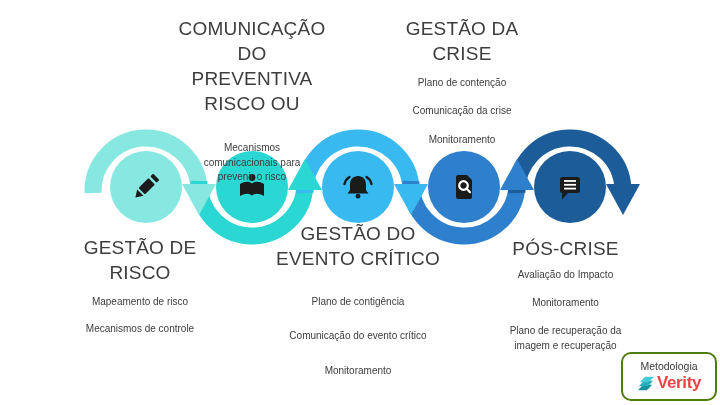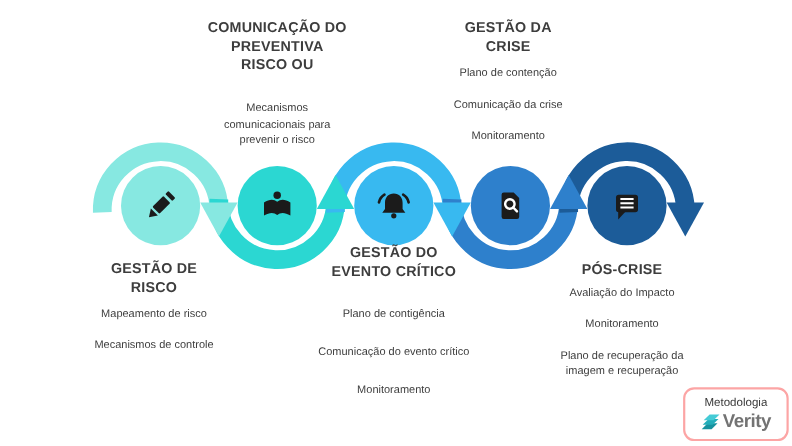--- a/index.html
+++ b/index.html
@@ -8,21 +8,21 @@
     background: #ffffff;
     font-family: "Liberation Sans", sans-serif;
     color: #3d3d3d;
     overflow: hidden;
   }
   .canvas { position: relative; width: 720px; height: 405px; }
 
   .flow-svg { position: absolute; left: 0; top: 118px; }
 
   .stage-label { position: absolute; text-align: center; }
-  .stage-title { font-weight: bold; font-size: 13px; line-height: 1.32; letter-spacing: 0.2px; }
+  .stage-title { font-weight: normal; font-size: 19px; line-height: 1.32; letter-spacing: 0.2px; }
   .stage-title span { display: block; }
   .stage-items { margin-top: 10px; }
   .item { font-size: 10px; line-height: 1.42; margin: 0 auto 13px; }
 
   
   .pos-risk     { left: 55px;  top: 235px; width: 170px; }
   .pos-risk .item { max-width: 142px; }
   .pos-comm     { left: 172px; top: 16px;  width: 160px; }
   .pos-comm .stage-items { margin-top: 20px; }
   .pos-comm .item { max-width: 126px; margin-top: 25px; }
@@ -33,31 +33,31 @@
   .pos-crisis .stage-items { margin-top: 10px; }
   .pos-crisis .item { margin-bottom: 14px; }
   .pos-postcrisis { left: 478px; top: 236px; width: 175px; }
   .pos-postcrisis .stage-items { margin-top: 7px; }
   .pos-postcrisis .item { max-width: 124px; margin-bottom: 14px; }
 
   
   .badge {
     position: absolute; left: 621px; top: 352px;
     width: 92px; height: 45px;
-    border: 2px solid #fca5a5; border-radius: 10px;
+    border: 2px solid #4d7c0f; border-radius: 10px;
     background: #fff;
     display: flex; flex-direction: column;
     align-items: center; justify-content: center;
     gap: 1px;
   }
   .badge-label { font-size: 10.5px; color: #3a3a3a; }
   .brand-row { display: flex; align-items: center; gap: 2px; }
   .brand-name {
     font-size: 17px; font-weight: 800; letter-spacing: -0.4px;
-    color: #737373;
+    color: #ef4444;
   }
 </style>
 </head>
 <body>
 
 <div class="canvas">
 
   <svg class="flow-svg" width="720" height="150" viewBox="0 0 720 150">
 
     <path d="M 93 75 A 53 53 0 1 1 199 71" fill="none" stroke-width="17" stroke="#87E8E1"></path>

